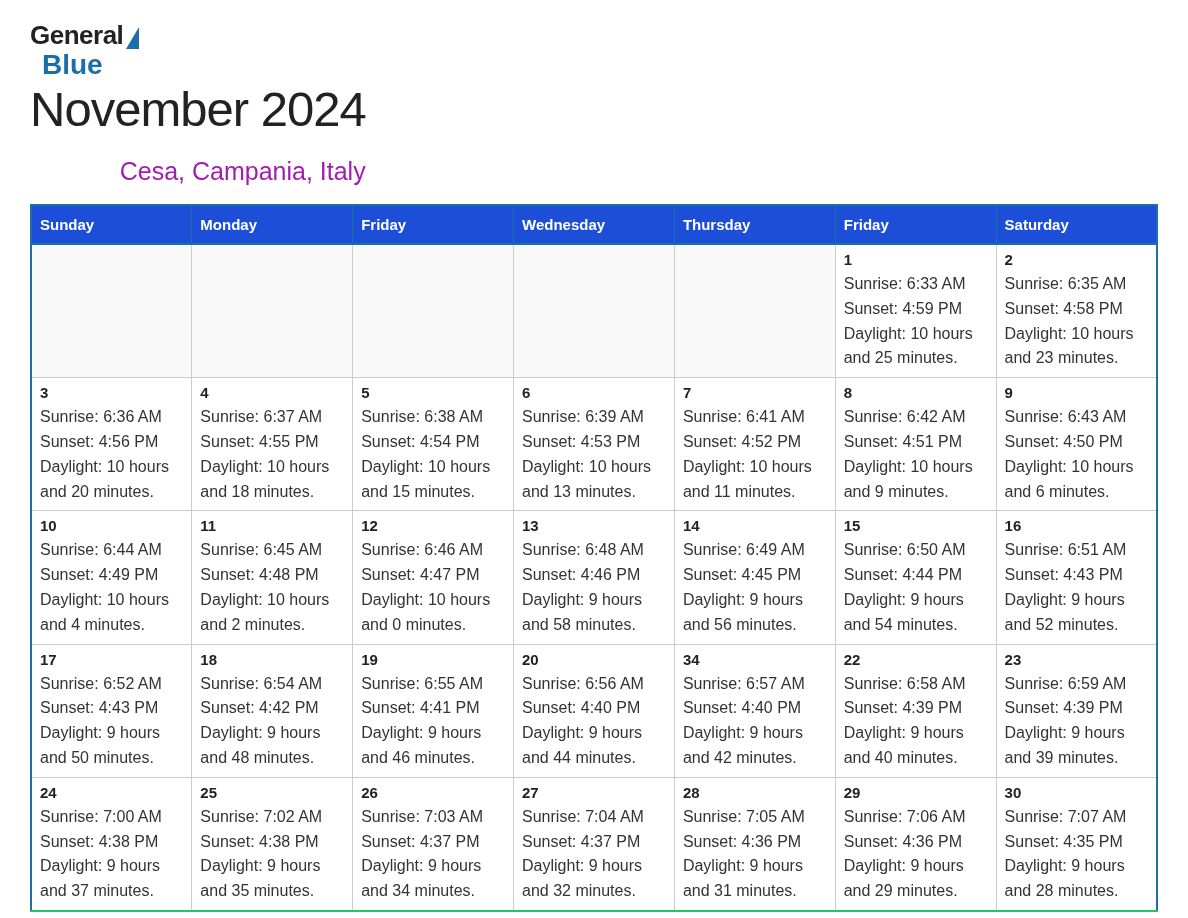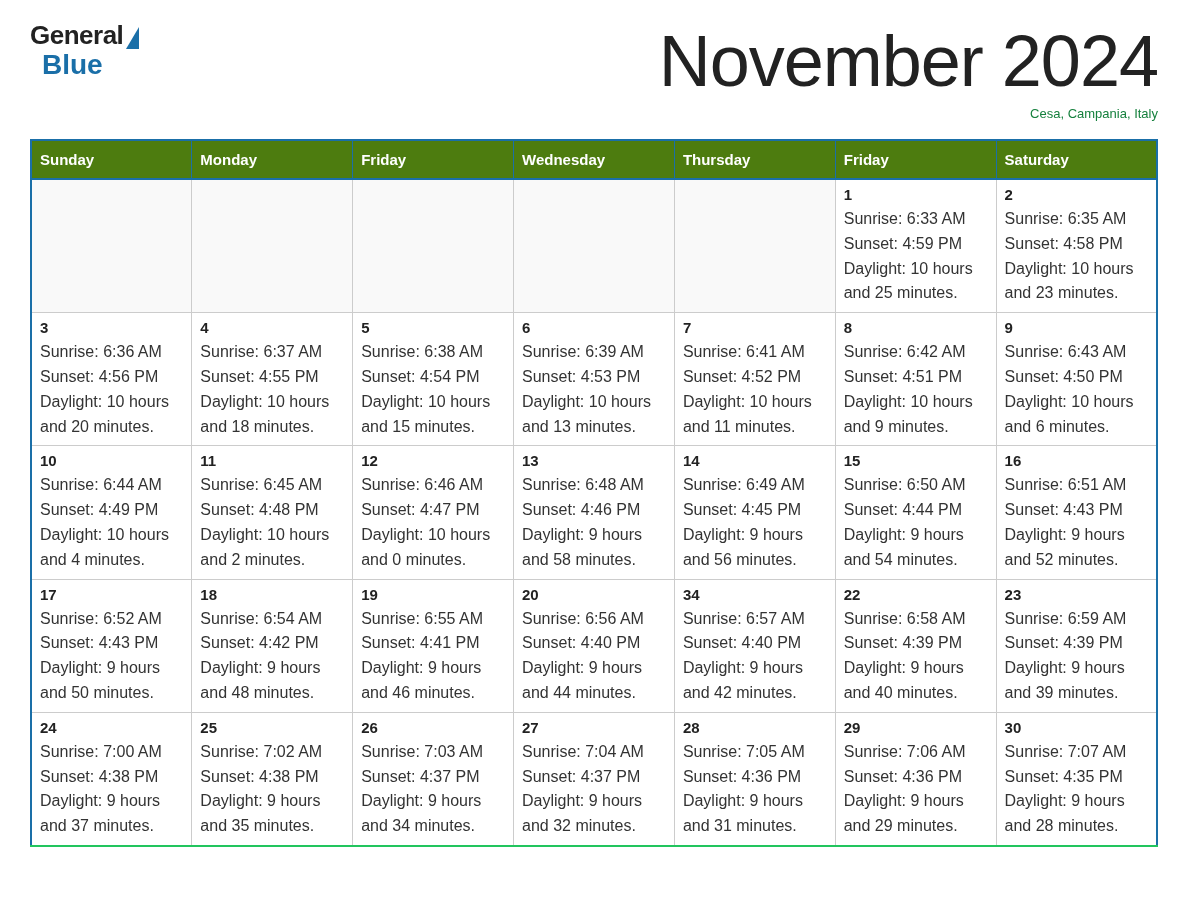--- a/index.html
+++ b/index.html
@@ -7,23 +7,24 @@
       background: #fff;
       font-family: Arial, Helvetica, sans-serif;
       font-size: 13px;
       color: #222;
       padding: 20px 30px;
       width: 1188px;
       min-height: 918px;
     }
     .header {
       display: flex;
-      justify-content: space-between;
+      justify-content: flex-start;
       align-items: flex-start;
       margin-bottom: 18px;
+      flex-direction: column;
     }
     .logo {
       display: flex;
       flex-direction: column;
       align-items: flex-start;
     }
     .logo-top {
       display: flex;
       align-items: center;
     }
@@ -46,38 +47,38 @@
       font-size: 28px;
       font-weight: bold;
       color: #1a6fa8;
       margin-top: -2px;
       margin-left: 12px;
     }
     .title-area {
       text-align: right;
     }
     .month-title {
-      font-size: 72px;
+      font-size: 49px;
       font-weight: normal;
       color: #222;
       letter-spacing: -1px;
     }
     .location-title {
-      font-size: 13px;
-      color: #15803d;
+      font-size: 25px;
+      color: #a21caf;
       font-weight: normal;
-      margin-top: 4px;
+      margin-top: 20px;
     }
     table {
       width: 100%;
       border-collapse: collapse;
       table-layout: fixed;
     }
     thead tr th {
-      background: #4d7c0f;
+      background: #1d4ed8;
       color: #fff;
       font-size: 15px;
       font-weight: bold;
       padding: 10px 8px;
       text-align: left;
       border: 1px solid #1a6fa8;
     }
     tbody tr td {
       border: 1px solid #ccc;
       vertical-align: top;

